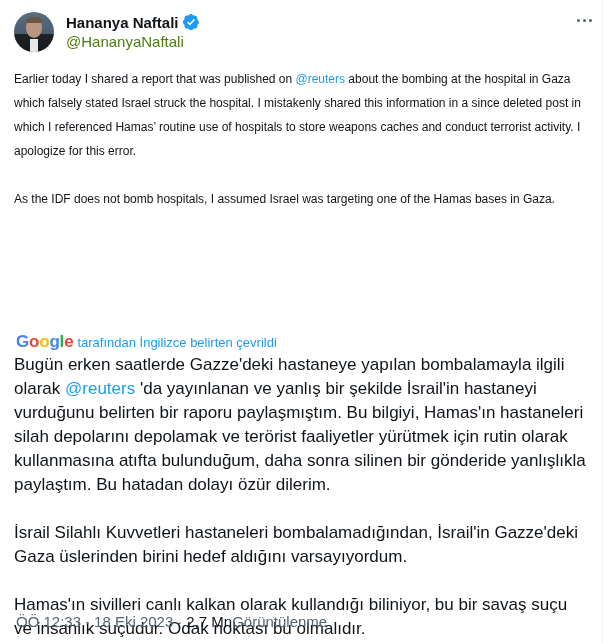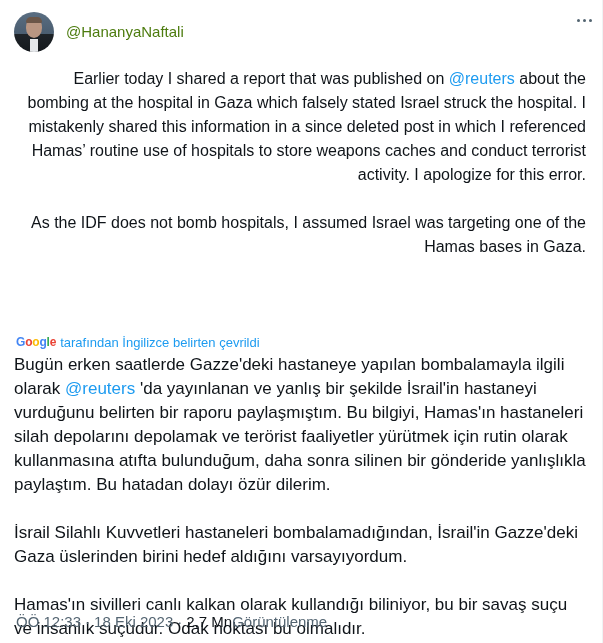--- a/index.html
+++ b/index.html
@@ -49,32 +49,32 @@
     .more {
       position: absolute; right: 4px; top: 10px;
       width: 28px; height: 20px;
       display: flex; align-items: center; justify-content: center; gap: 3px;
       cursor: pointer;
     }
     .more .dot { width: 3px; height: 3px; border-radius: 50%; background: #536471; }
 
     .body {
       position: absolute; left: 14px; top: 67px; right: 16px;
-      font-size: 16px; line-height: 24px; color: #0f1419; text-align: right;
+      font-size: 12px; line-height: 24px; color: #0f1419;
     }
     .para { margin: 0; }
     .gap { height: 24px; }
     .mention { color: #1d9bf0; cursor: pointer; }
 
     .translate {
       position: absolute; left: 16px; top: 333px;
       display: flex; align-items: center; height: 18px;
       font-size: 13px; color: #1d9bf0;
     }
-    .g-logo { font-weight: bold; font-size: 12px; margin-right: 4px; letter-spacing: -0.2px; }
+    .g-logo { font-weight: bold; font-size: 17px; margin-right: 4px; letter-spacing: -0.2px; }
     .g-b { color: #4285f4; } .g-r { color: #ea4335; } .g-y { color: #fbbc05; } .g-g { color: #34a853; }
 
     .translated {
       position: absolute; left: 14px; top: 353px; right: 16px;
       font-size: 17px; line-height: 24px; color: #0f1419;
     }
 
     .meta {
       position: absolute; left: 16px; top: 612px;
       font-size: 15px; color: #536471; height: 20px; line-height: 20px;
@@ -88,20 +88,29 @@
 
 <div class="tweet">
 
   <div class="header">
     <div class="avatar">
       <div class="head"></div>
       <div class="hair"></div>
       <div class="shirt"></div>
     </div>
     <div class="names">
+      <div class="name-row">
+        <span class="display-name">Hananya Naftali</span>
+        <span class="verified">
+          <svg width="18" height="18" viewBox="0 0 22 22">
+            <path fill="#1d9bf0" d="M20.4 11c0-1.4-.8-2.6-2-3.2.4-1.3.1-2.8-.9-3.8s-2.5-1.3-3.8-.9C13.1 1.9 12 1.1 11 1.1S8.4 1.9 7.8 3.1c-1.3-.4-2.8-.1-3.8.9s-1.3 2.5-.9 3.8C1.9 8.4 1.1 9.6 1.1 11s.8 2.6 2 3.2c-.4 1.3-.1 2.8.9 3.8s2.5 1.3 3.8.9c.6 1.2 1.8 2 3.2 2s2.6-.8 3.2-2c1.3.4 2.8.1 3.8-.9s1.3-2.5.9-3.8c1.2-.6 2-1.8 2-3.2z"></path>
+            <path fill="#ffffff" d="M9.6 15.2l-3.4-3.4 1.3-1.3 2.1 2.1 4.9-5.3 1.4 1.3z"></path>
+          </svg>
+        </span>
+      </div>
       <span class="handle">@HananyaNaftali</span>
     </div>
   </div>
 
   <div class="more">
     <span class="dot"></span>
     <span class="dot"></span>
     <span class="dot"></span>
   </div>
 

